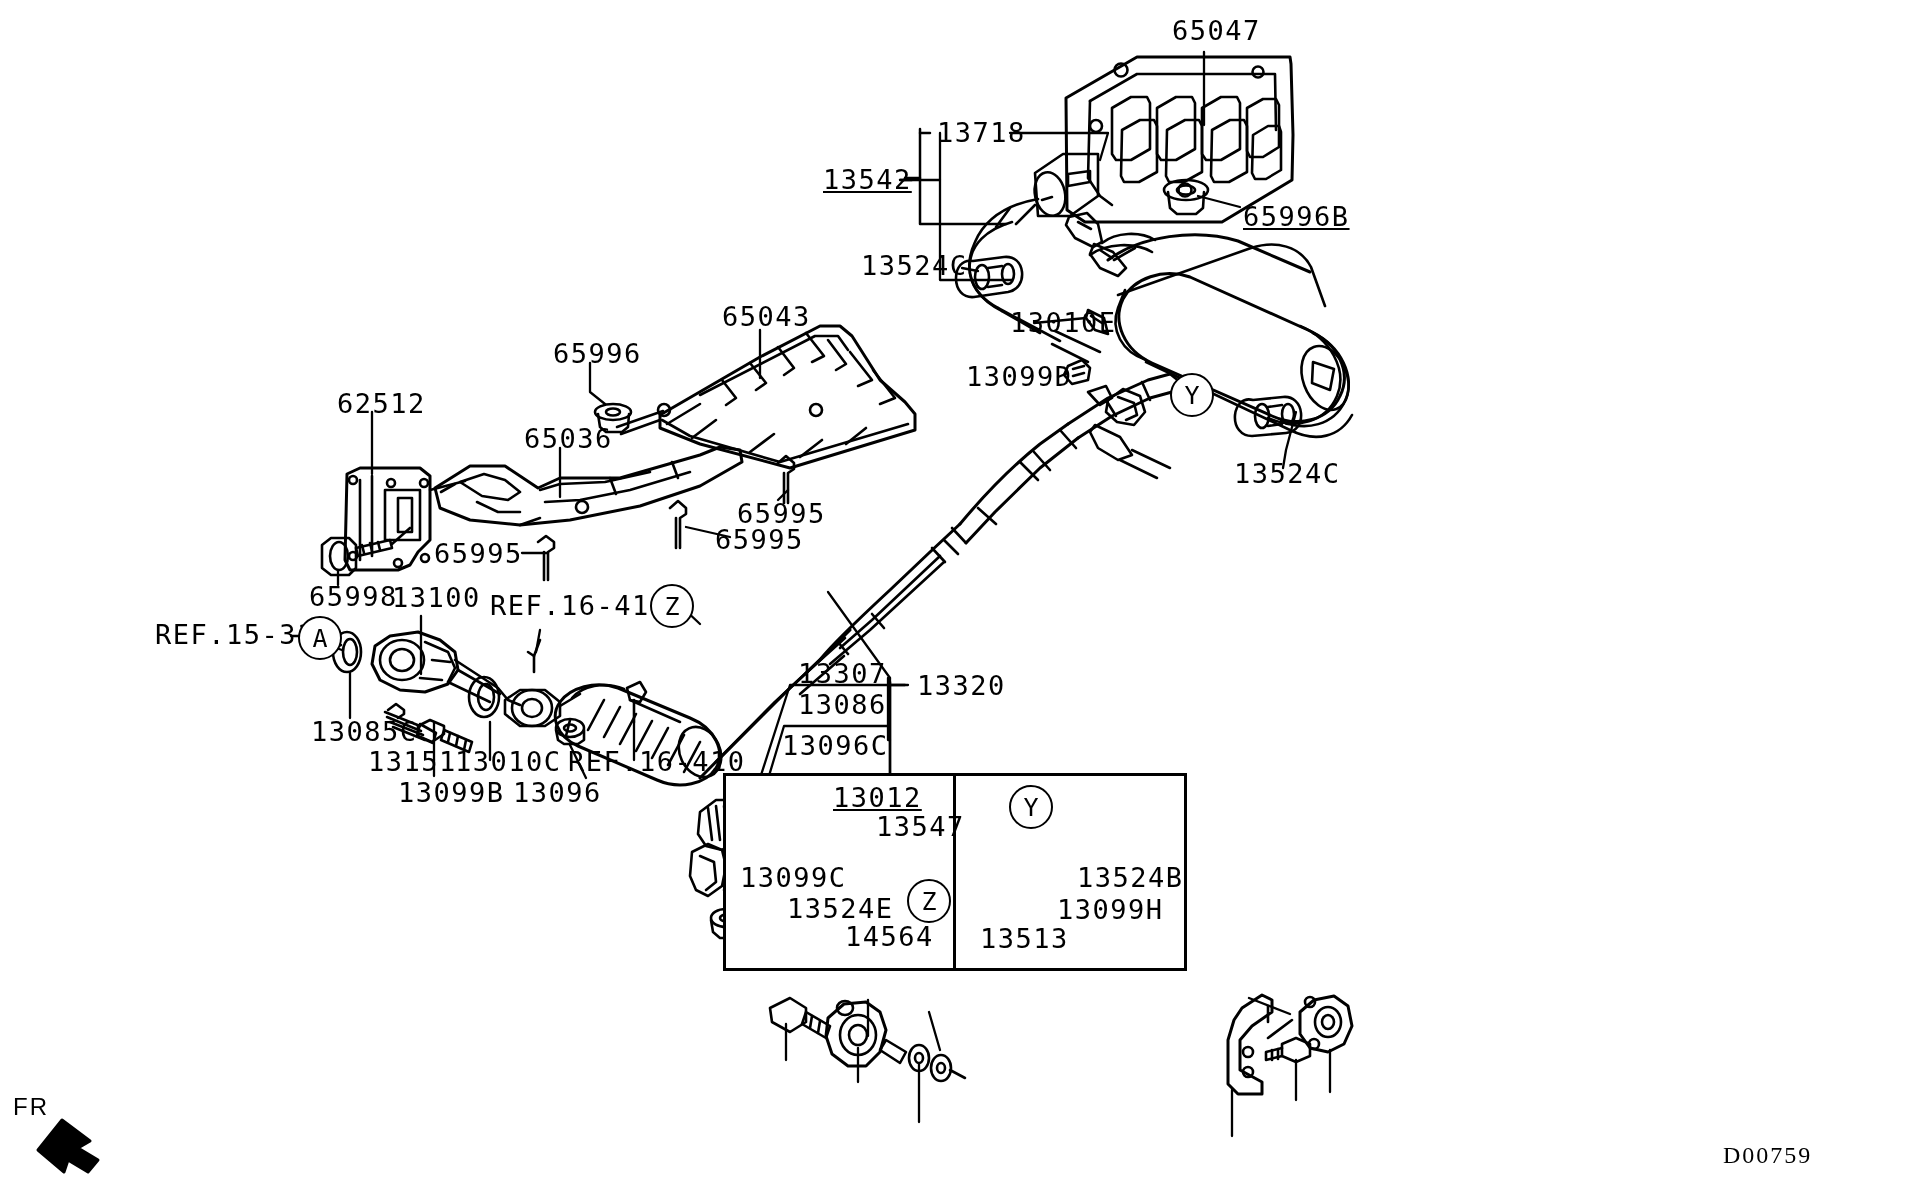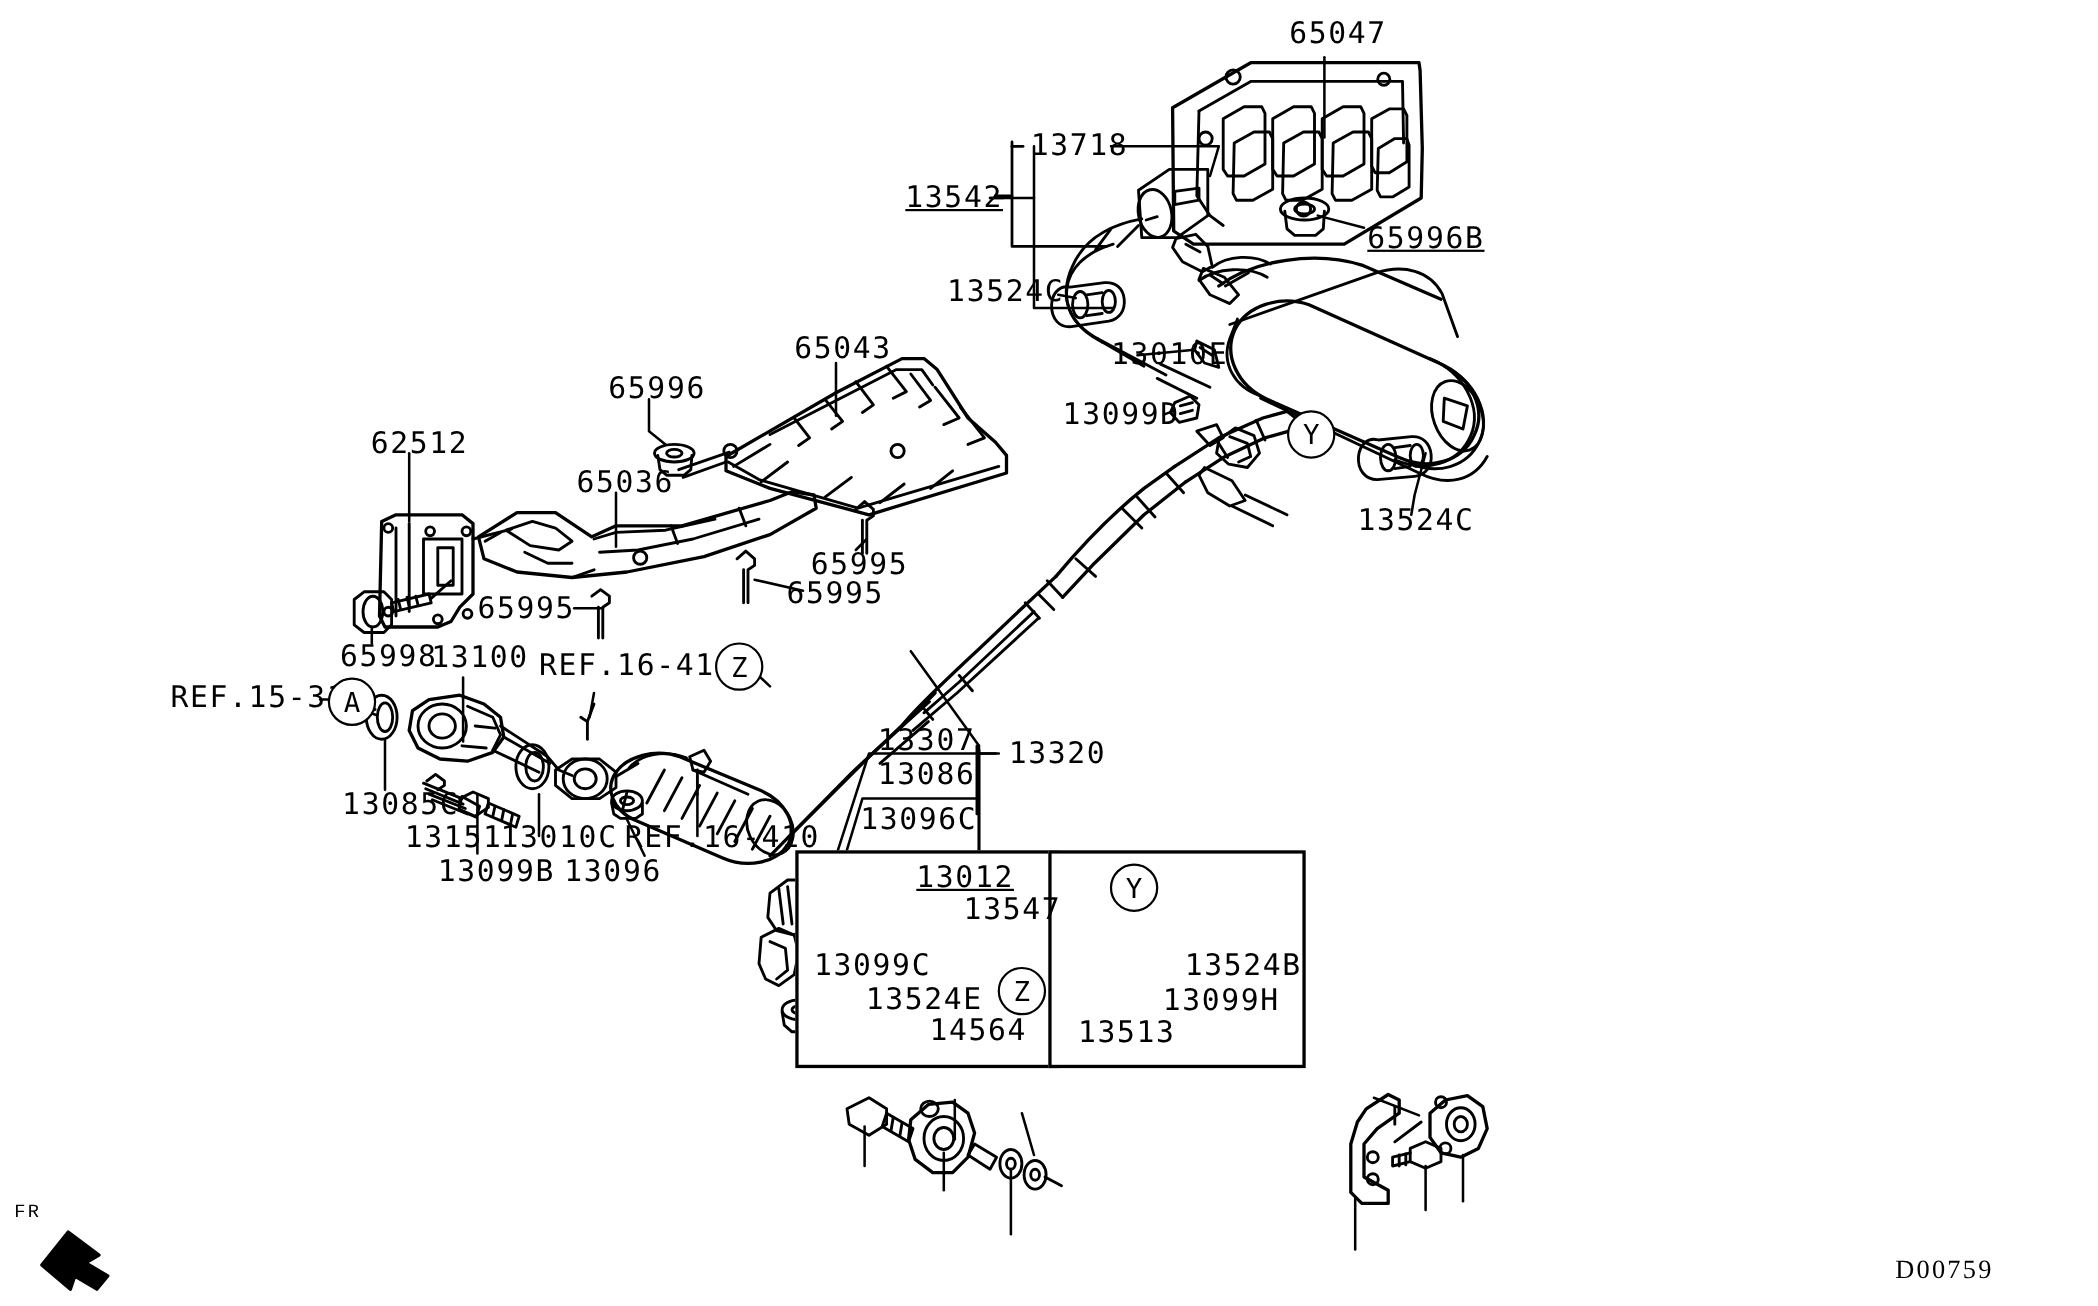--- a/index.html
+++ b/index.html
@@ -53,22 +53,22 @@
     pointer-events: none;
   }
   .drawno {
     position: absolute;
     font-family: "DejaVu Sans Mono", monospace;
     font-size: 24px;
     letter-spacing: 2px;
   }
   .frlbl {
     position: absolute;
-    font-family: Liberation Mono, monospace;
-    font-size: 17px;
+    font-family: Liberation Sans, sans-serif;
+    font-size: 24px;
     letter-spacing: 2px;
   }
 </style>
 </head>
 <body>
 
 <div id="page">
 
   <svg class="art" viewBox="0 0 1907 1187" xmlns="http://www.w3.org/2000/svg">
     <g fill="none" stroke="#000" stroke-width="2.6" stroke-linecap="round" stroke-linejoin="round">

